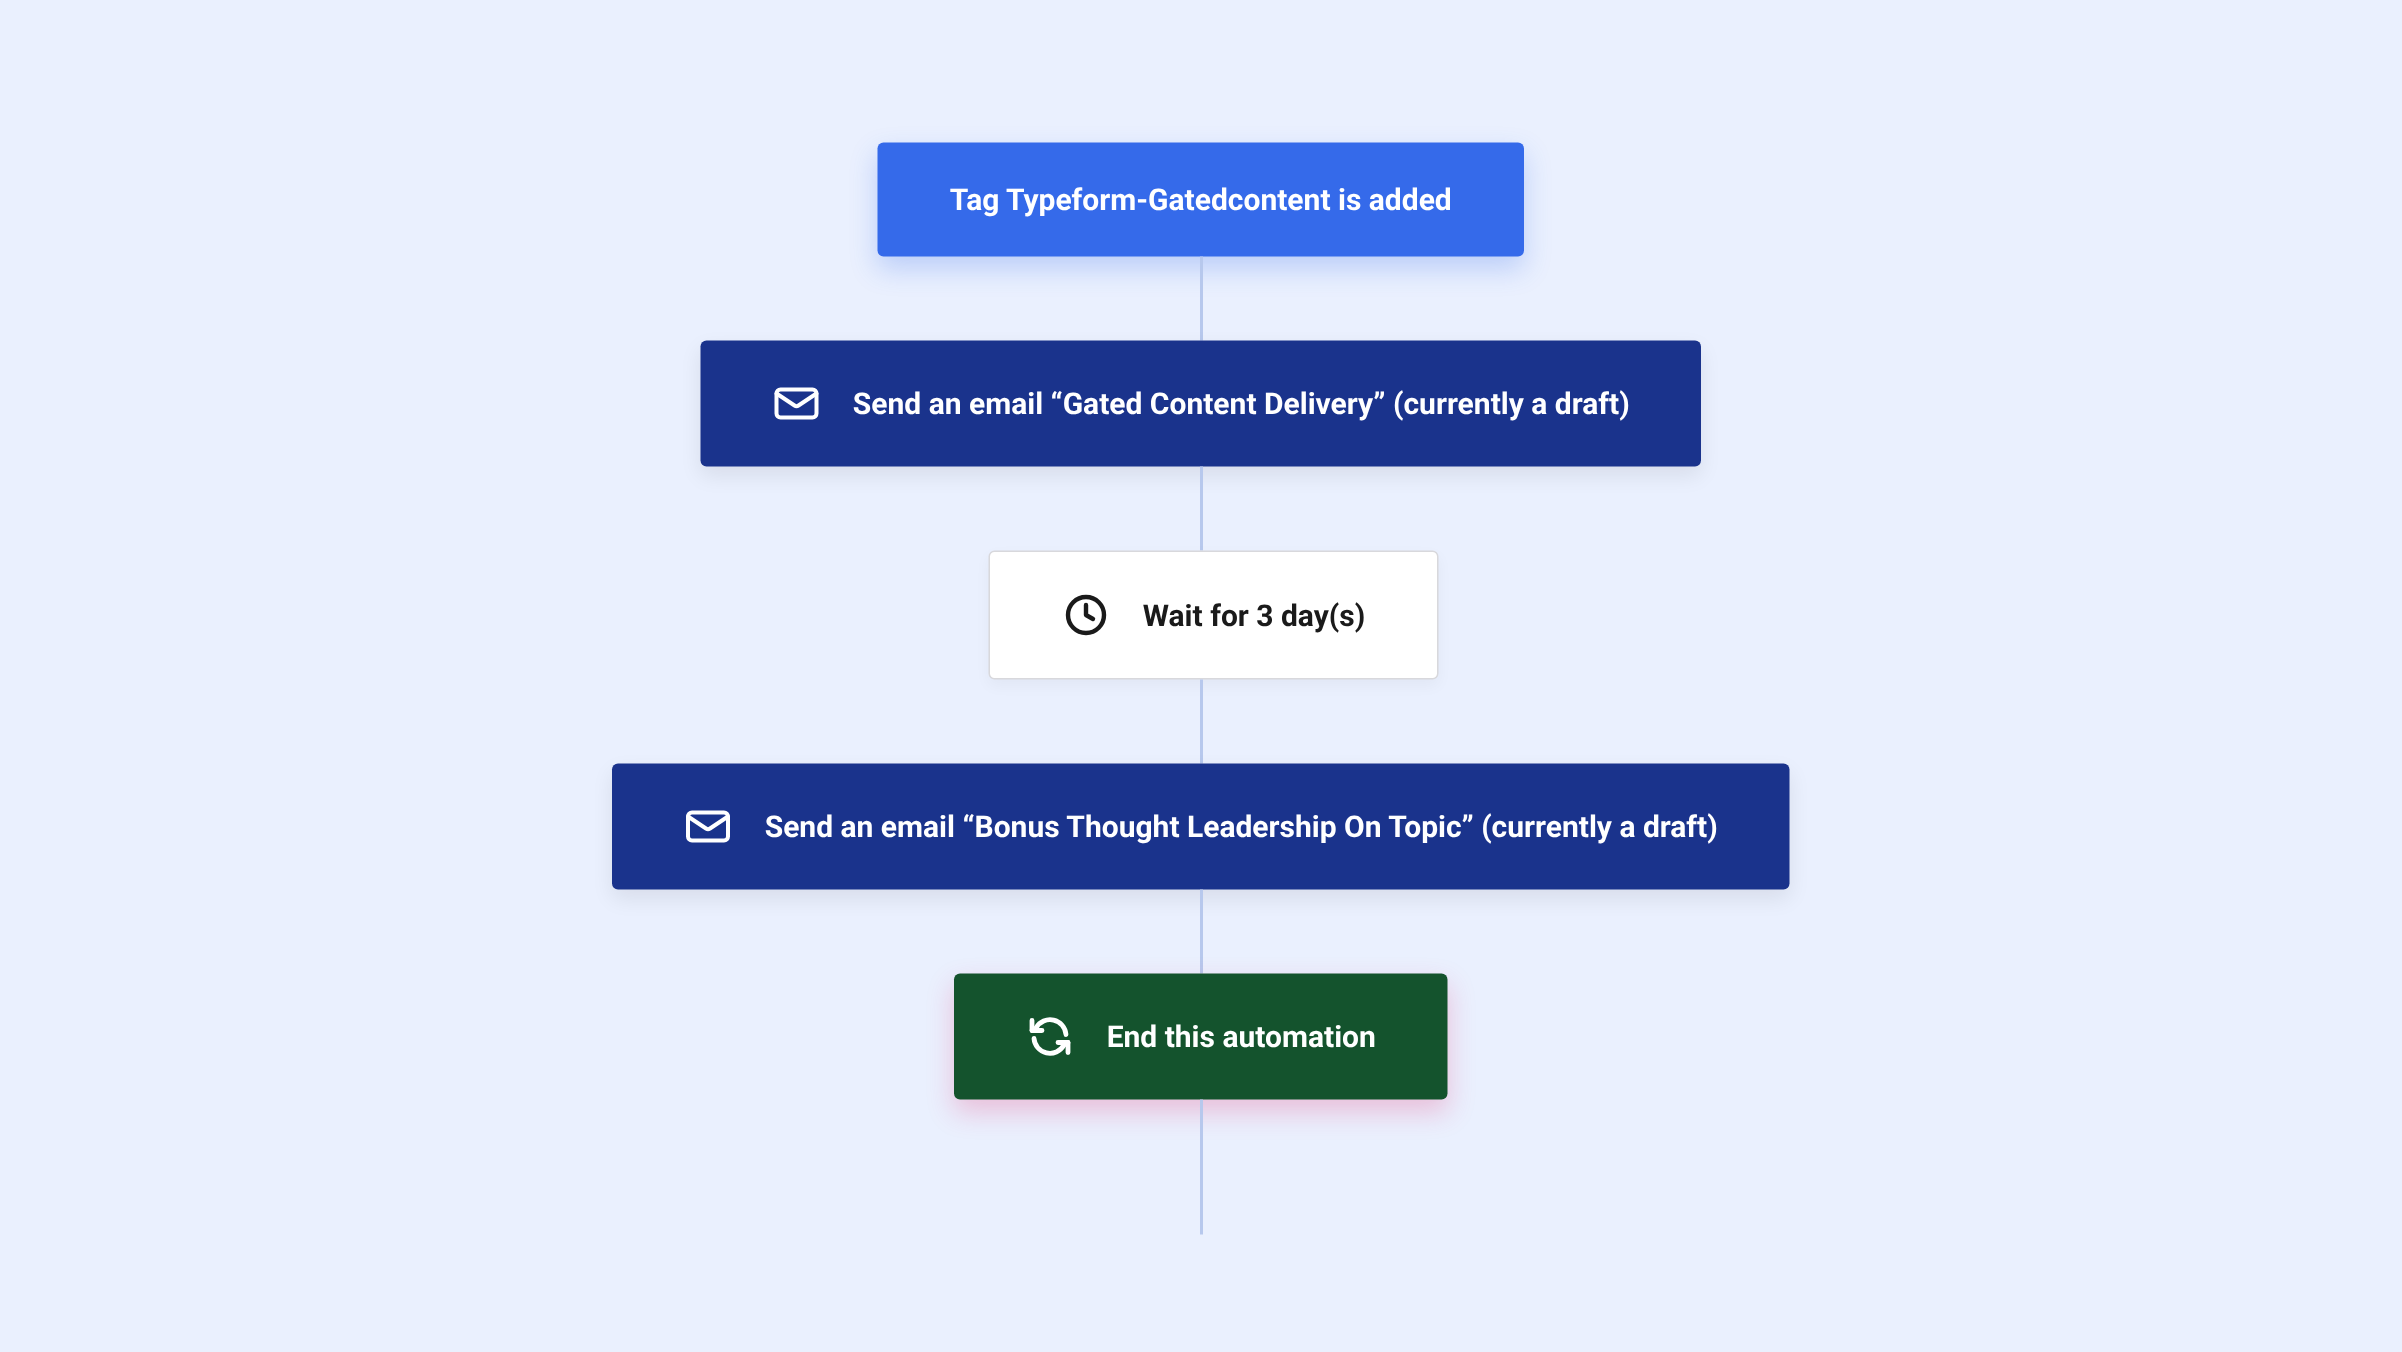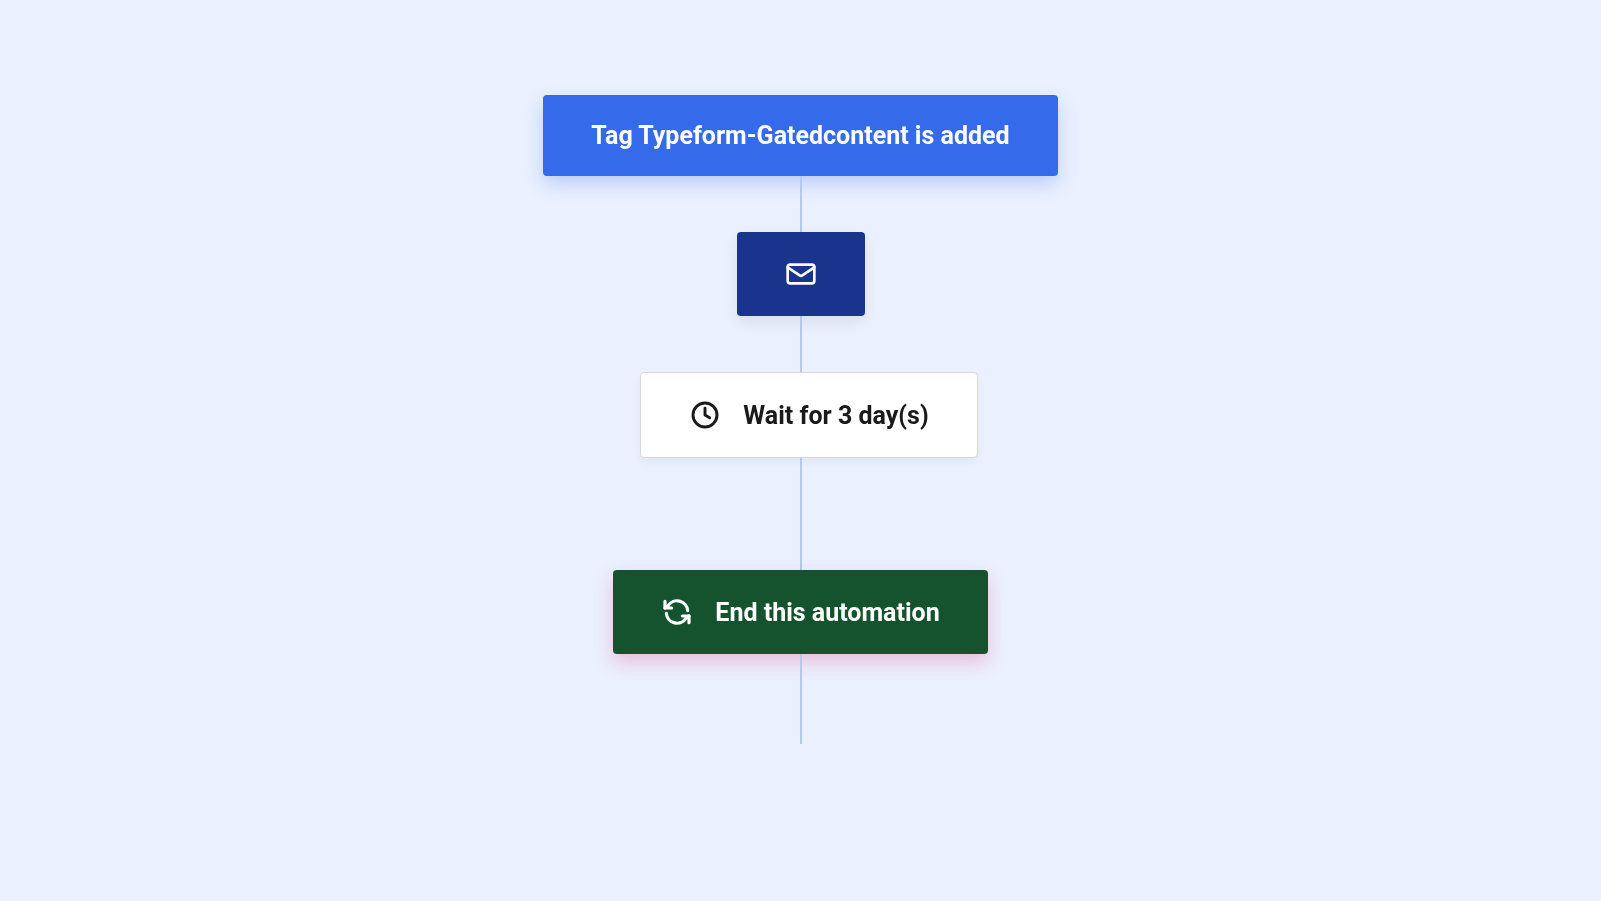--- a/index.html
+++ b/index.html
@@ -28,21 +28,21 @@
   .connector.last {
     height: 90px;
   }
   .node {
     display: flex;
     align-items: center;
     justify-content: flex-end;
     gap: 22px;
     border-radius: 4px;
     padding: 26px 48px;
-    font-size: 25px;
+    font-size: 20px;
     font-weight: 700;
     white-space: nowrap;
     box-shadow: 0 6px 14px rgba(0,0,0,0.08);
     flex-shrink: 0;
   }
   .node.trigger {
     background: #356aea;
     color: #ffffff;
     box-shadow: 0 8px 18px rgba(53,106,234,0.25);
   }
@@ -83,36 +83,46 @@
 
   <div class="connector"></div>
 
   <div class="node action">
     <span class="icon">
       <svg viewBox="0 0 24 24" fill="none" stroke="currentColor" stroke-width="2" stroke-linecap="round" stroke-linejoin="round">
         <rect x="2" y="5" width="20" height="14" rx="2"></rect>
         <path d="M2 7l9 6c.6.4 1.4.4 2 0l9-6"></path>
       </svg>
     </span>
+    <span>Send an email “Gated Content Delivery” (currently a draft)</span>
   </div>
 
   <div class="connector"></div>
 
   <div class="node wait">
     <span class="icon">
       <svg viewBox="0 0 24 24" fill="none" stroke="#1a1a1a" stroke-width="2.2" stroke-linecap="round" stroke-linejoin="round">
         <circle cx="12" cy="12" r="9"></circle>
         <path d="M12 7v5l3.5 2"></path>
       </svg>
     </span>
     <span>Wait for 3 day(s)</span>
   </div>
 
   <div class="connector"></div>
 
+  <div class="node action">
+    <span class="icon">
+      <svg viewBox="0 0 24 24" fill="none" stroke="currentColor" stroke-width="2" stroke-linecap="round" stroke-linejoin="round">
+        <rect x="2" y="5" width="20" height="14" rx="2"></rect>
+        <path d="M2 7l9 6c.6.4 1.4.4 2 0l9-6"></path>
+      </svg>
+    </span>
+    <span>Send an email “Bonus Thought Leadership On Topic” (currently a draft)</span>
+  </div>
 
   <div class="connector"></div>
 
   <div class="node end">
     <span class="icon">
       <svg viewBox="0 0 24 24" fill="none" stroke="currentColor" stroke-width="2.4" stroke-linecap="round" stroke-linejoin="round">
         <path d="M20 11a8 8 0 0 0-14.9-3.4L3 9"></path>
         <path d="M3 4v5h5"></path>
         <path d="M4 13a8 8 0 0 0 14.9 3.4L21 15"></path>
         <path d="M21 20v-5h-5"></path>

